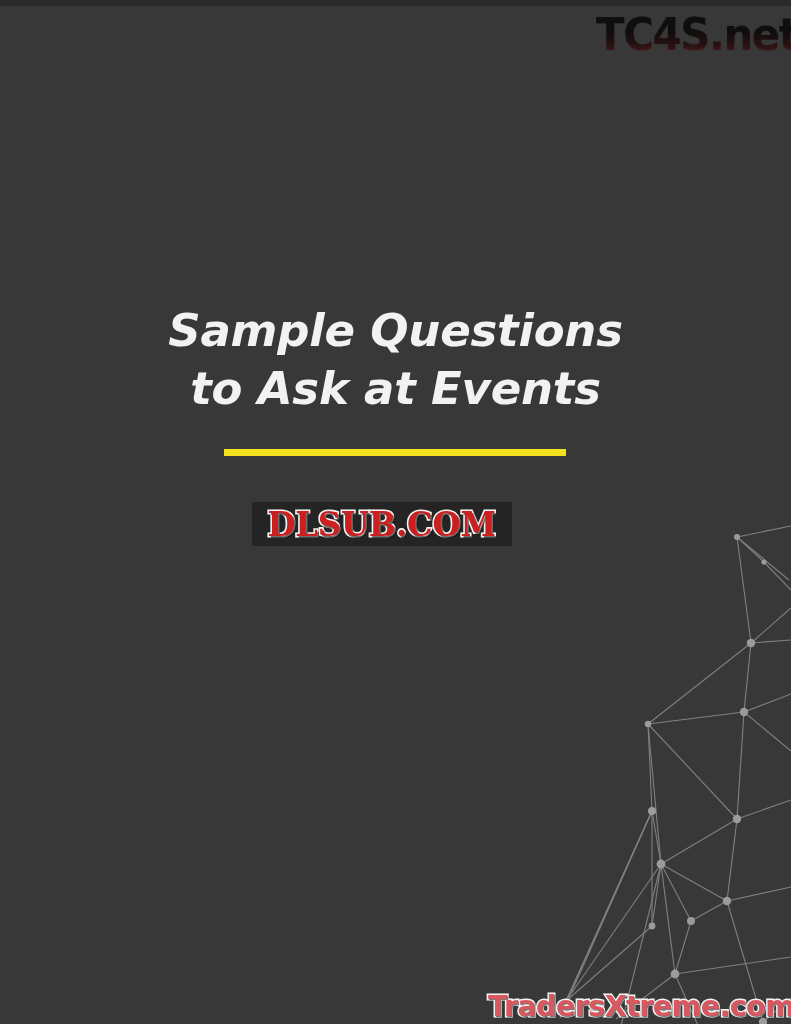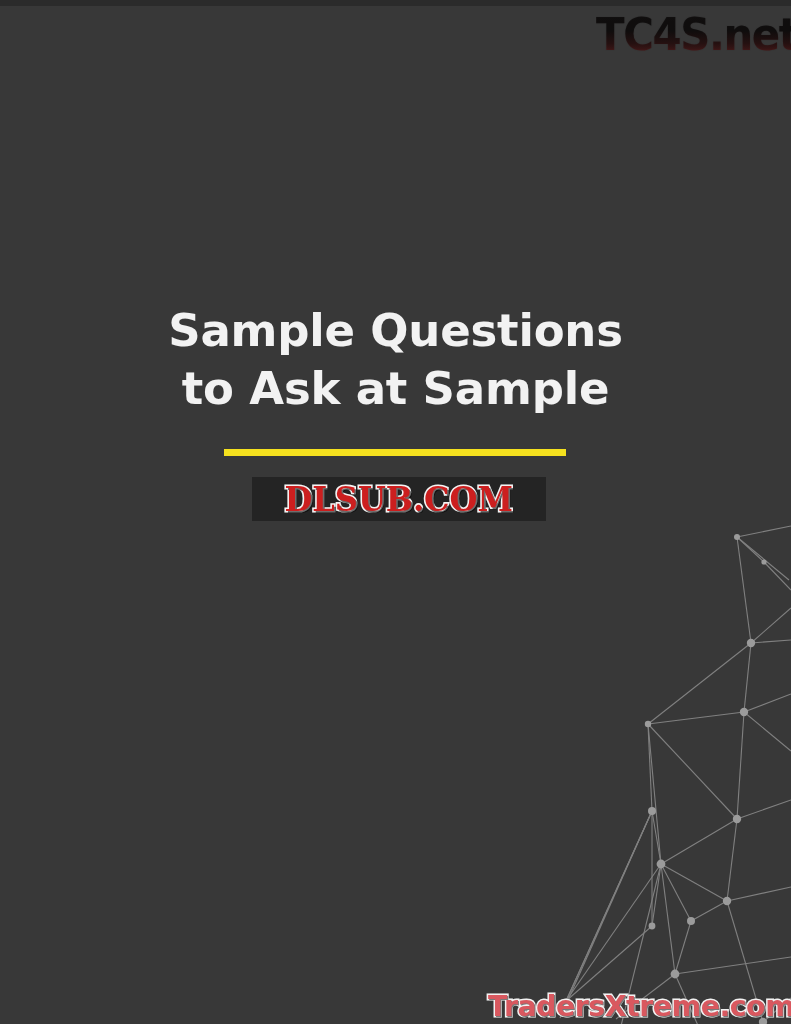--- a/index.html
+++ b/index.html
@@ -62,20 +62,21 @@
     transform-origin: left top;
   }
 
   
   #title-block {
     position: absolute;
     left: 0;
     top: 296px;
     width: 791px;
     text-align: center;
+    font-style: italic;
   }
   #title-block .title-line {
     display: block;
     color: #f2f2f2;
     font-family: "DejaVu Sans", sans-serif;
     font-weight: bold;
     font-size: 45px;
     line-height: 58px;
     letter-spacing: -0.2px;
   }
@@ -87,22 +88,22 @@
     top: 443px;
     width: 342px;
     height: 7px;
     background: #f5e11e;
   }
 
   
   #dlsub-badge {
     position: absolute;
     left: 252px;
-    top: 471px;
-    width: 294px;
+    top: 496px;
+    width: 260px;
     height: 44px;
     background: #242424;
     display: flex;
     align-items: center;
     justify-content: center;
   }
   #dlsub-badge .badge-text {
     font-family: "DejaVu Serif", serif;
     font-weight: bold;
     font-size: 33px;
@@ -206,21 +207,21 @@
       <circle cx="764" cy="556" r="2.6"></circle>
     </g>
   </svg>
 
   <div id="tc4s-watermark">
     <span class="wm-text">TC4S.net</span>
   </div>
 
   <div id="title-block">
     <span class="title-line">Sample Questions</span>
-    <span class="title-line">to Ask at Sample</span>
+    <span class="title-line">to Ask at Events</span>
   </div>
 
   <div id="divider-rule"></div>
 
   <div id="dlsub-badge">
     <span class="badge-text">DLSUB.COM</span>
   </div>
 
   <div id="tradersxtreme-watermark">
     <span class="wm-text">TradersXtreme.com</span>

